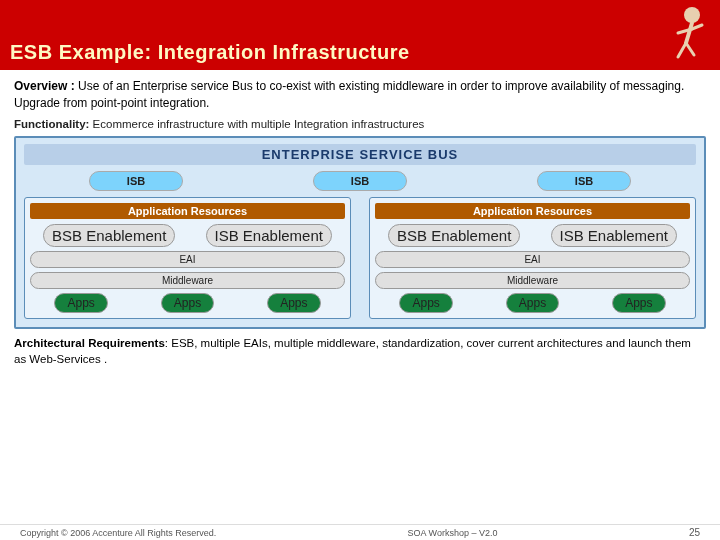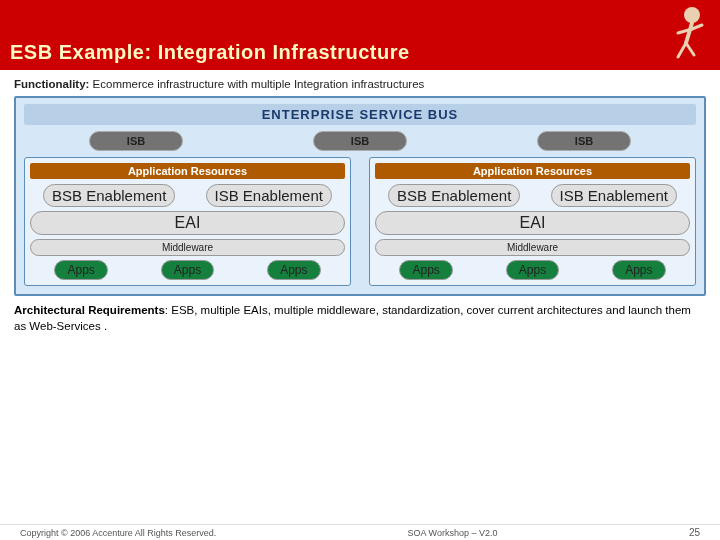--- a/index.html
+++ b/index.html
@@ -71,21 +71,21 @@
       border-radius: 2px;
       margin-bottom: 6px;
       letter-spacing: 1px;
     }
     .isb-row {
       display: flex;
       justify-content: space-around;
       margin-bottom: 6px;
     }
     .isb-box {
-      background: #737373;
+      background: #7dd3fc;
       border: 1.5px solid #aaa;
       border-radius: 16px;
       padding: 3px 37px;
       font-size: 11px;
       font-weight: bold;
       color: #222;
       min-width: 70px;
       text-align: center;
     }
     .app-resources-row {
@@ -123,21 +123,21 @@
       font-size: 15px;
       color: #222;
       text-align: center;
       white-space: nowrap;
     }
     .eai-box {
       background: #e0e0e0;
       border: 1px solid #999;
       border-radius: 12px;
       padding: 2px 0;
-      font-size: 16px;
+      font-size: 10px;
       color: #222;
       text-align: center;
       margin-bottom: 4px;
       width: 100%;
     }
     .middleware-box {
       background: #e0e0e0;
       border: 1px solid #999;
       border-radius: 12px;
       padding: 2px 0;
@@ -200,20 +200,23 @@
       <line x1="46" y1="38" x2="38" y2="52" stroke="#e8d0b0" stroke-width="3" stroke-linecap="round"></line>
       <line x1="46" y1="38" x2="54" y2="50" stroke="#e8d0b0" stroke-width="3" stroke-linecap="round"></line>
       <line x1="52" y1="24" x2="38" y2="28" stroke="#e8d0b0" stroke-width="3" stroke-linecap="round"></line>
       <line x1="52" y1="24" x2="62" y2="20" stroke="#e8d0b0" stroke-width="3" stroke-linecap="round"></line>
     </svg>
   </div>
 </div>
 
 <div class="content">
 
+  <p class="overview-text">
+    <strong>Overview :</strong><span> Use of an Enterprise service Bus to co-exist with existing middleware in order to improve availability of messaging. Upgrade from point-point integration.</span>
+  </p>
 
   <p class="functionality-text">
     <strong>Functionality:</strong><span> Ecommerce infrastructure with multiple Integration infrastructures</span>
   </p>
 
   <div class="diagram">
 
     <div class="esb-label">ENTERPRISE SERVICE BUS</div>
 
     <div class="isb-row">

